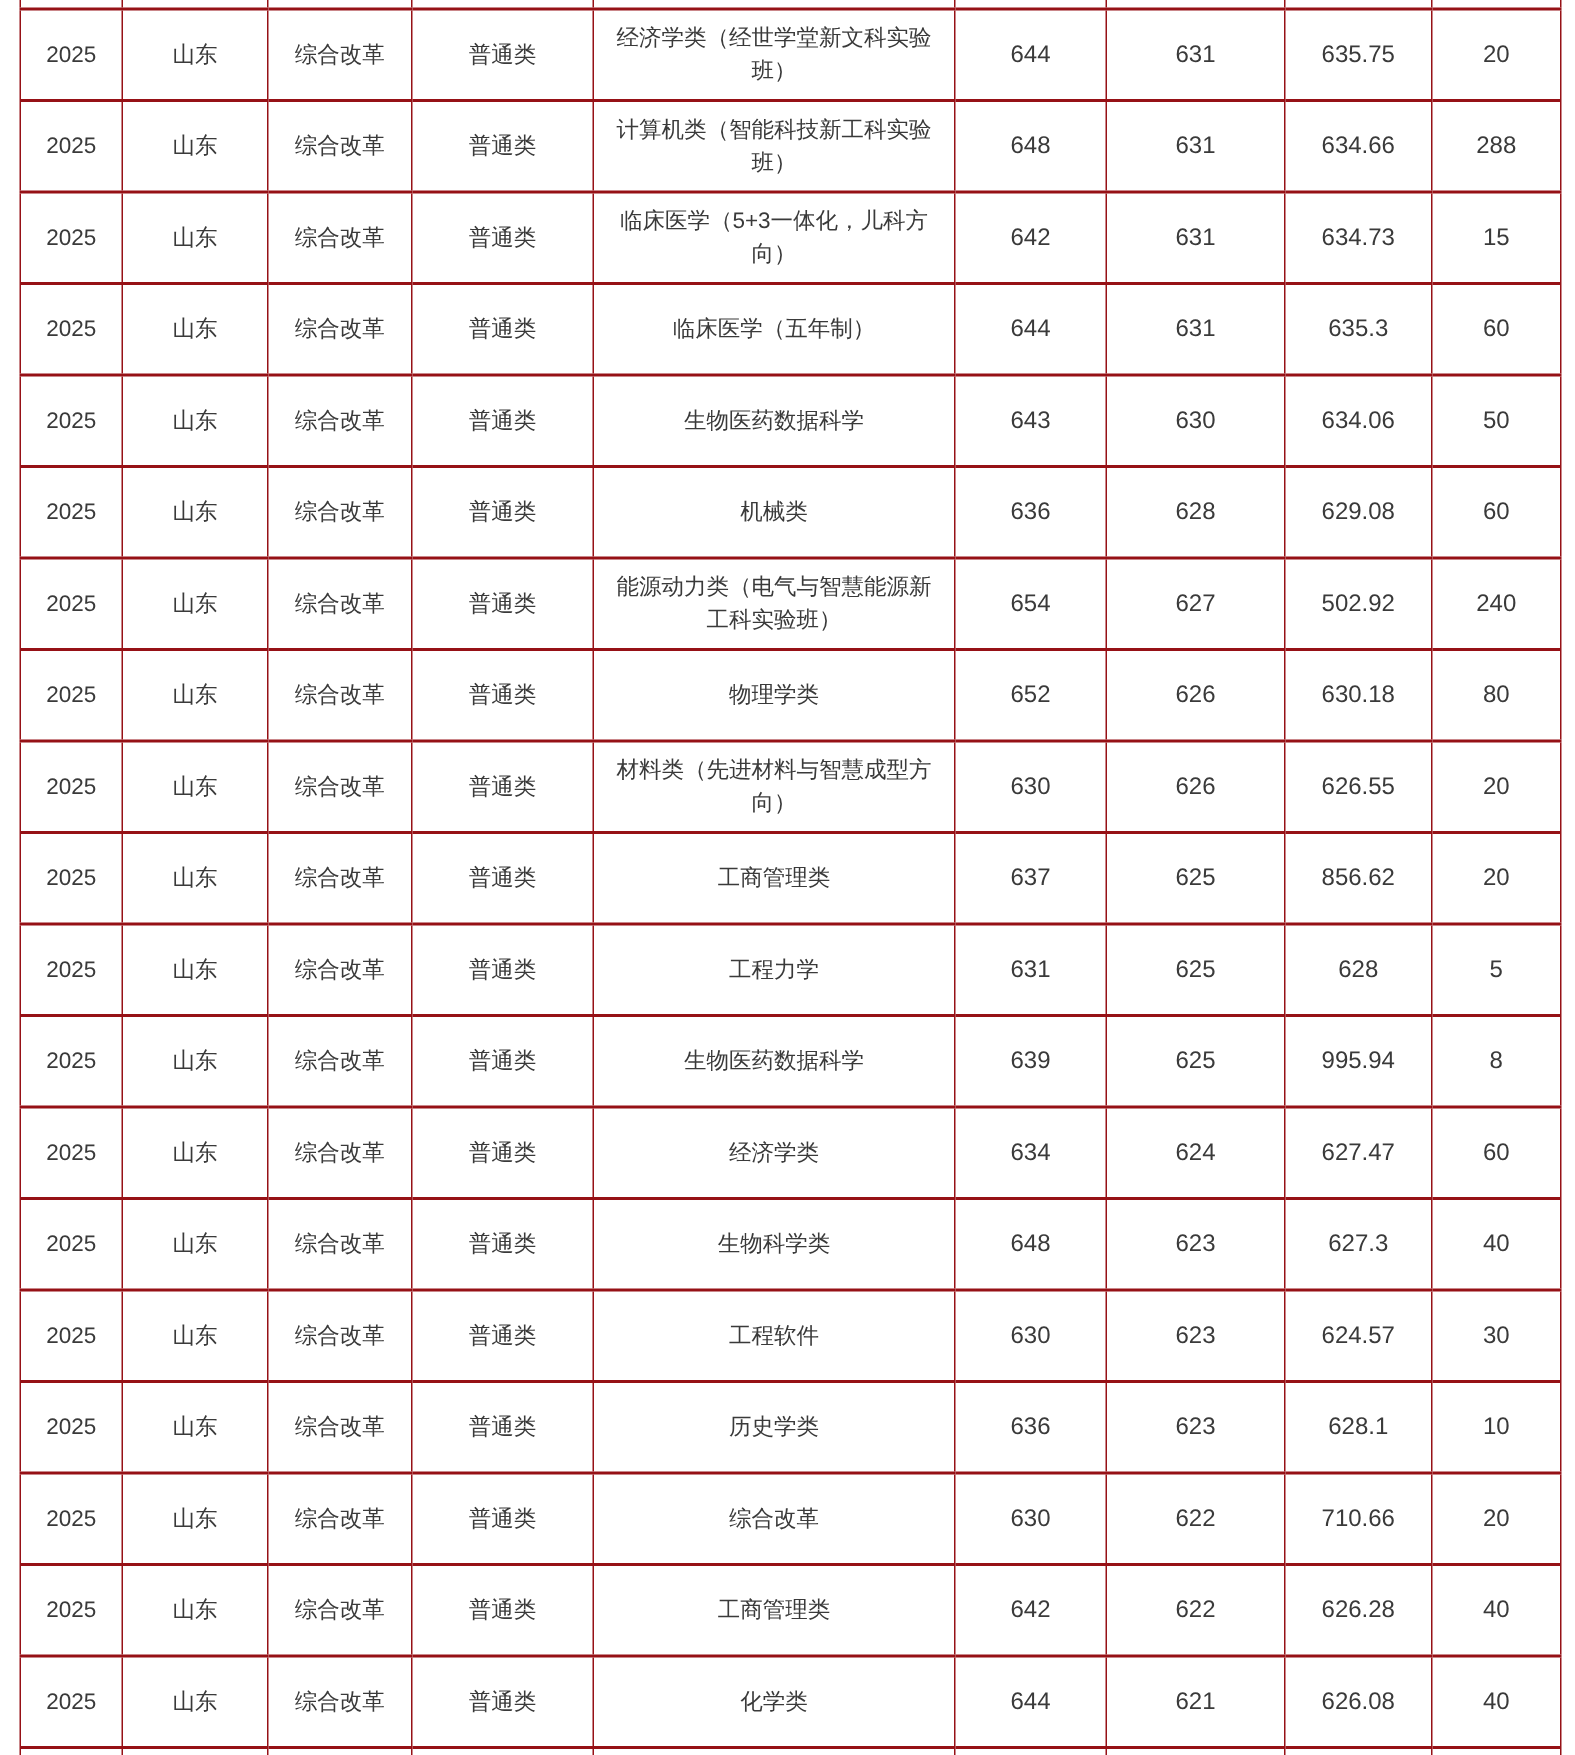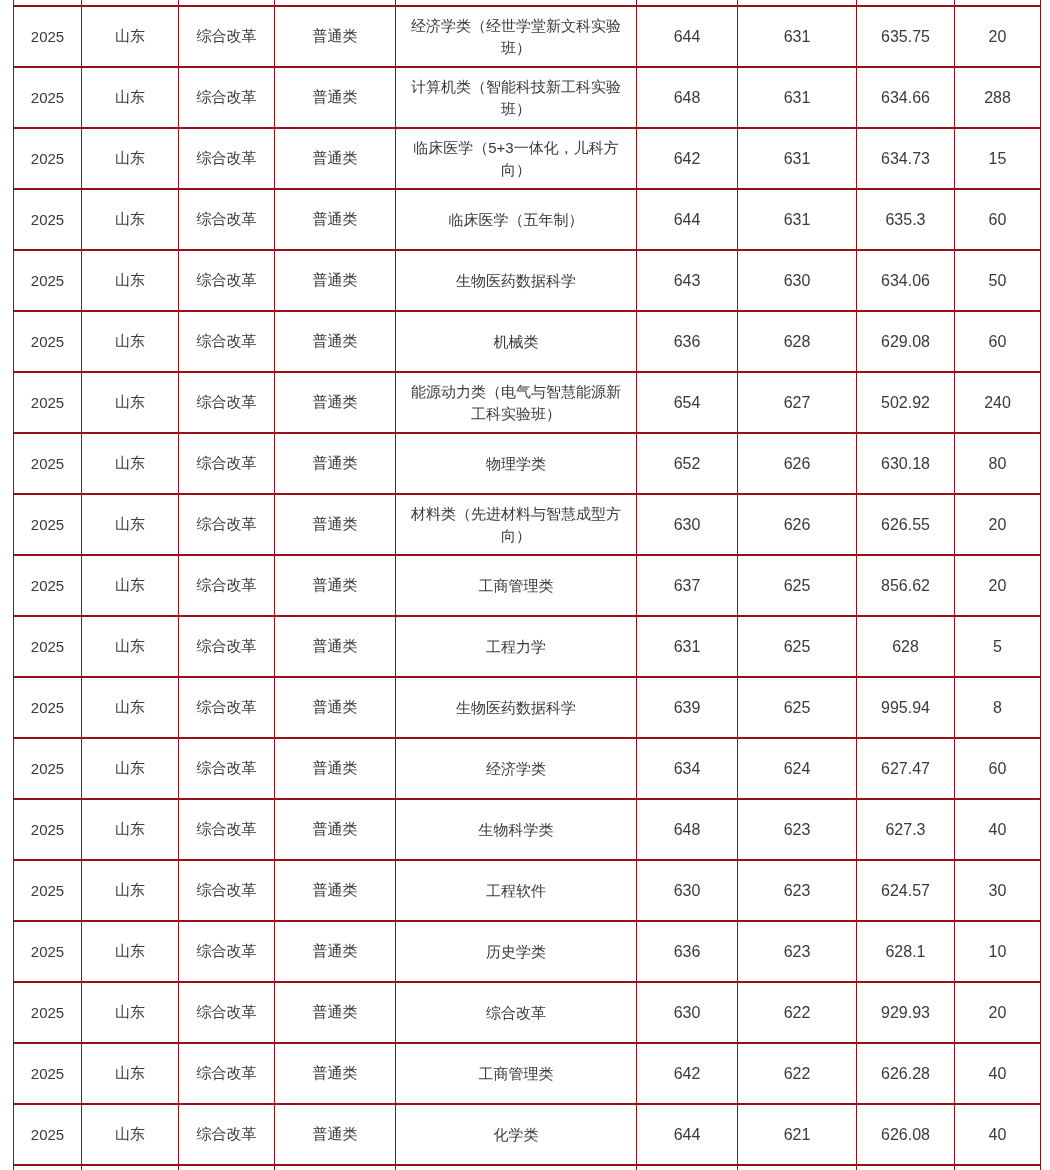--- a/index.html
+++ b/index.html
@@ -246,21 +246,21 @@
         <td class="col-count">10</td>
       </tr>
       <tr>
         <td class="col-year">2025</td>
         <td class="col-province">山东</td>
         <td class="col-category">综合改革</td>
         <td class="col-batch">普通类</td>
         <td class="col-major">综合改革</td>
         <td class="col-max">630</td>
         <td class="col-min">622</td>
-        <td class="col-avg">929.93</td>
+        <td class="col-avg">710.66</td>
         <td class="col-count">20</td>
       </tr>
       <tr>
         <td class="col-year">2025</td>
         <td class="col-province">山东</td>
         <td class="col-category">综合改革</td>
         <td class="col-batch">普通类</td>
         <td class="col-major">工商管理类</td>
         <td class="col-max">642</td>
         <td class="col-min">622</td>

